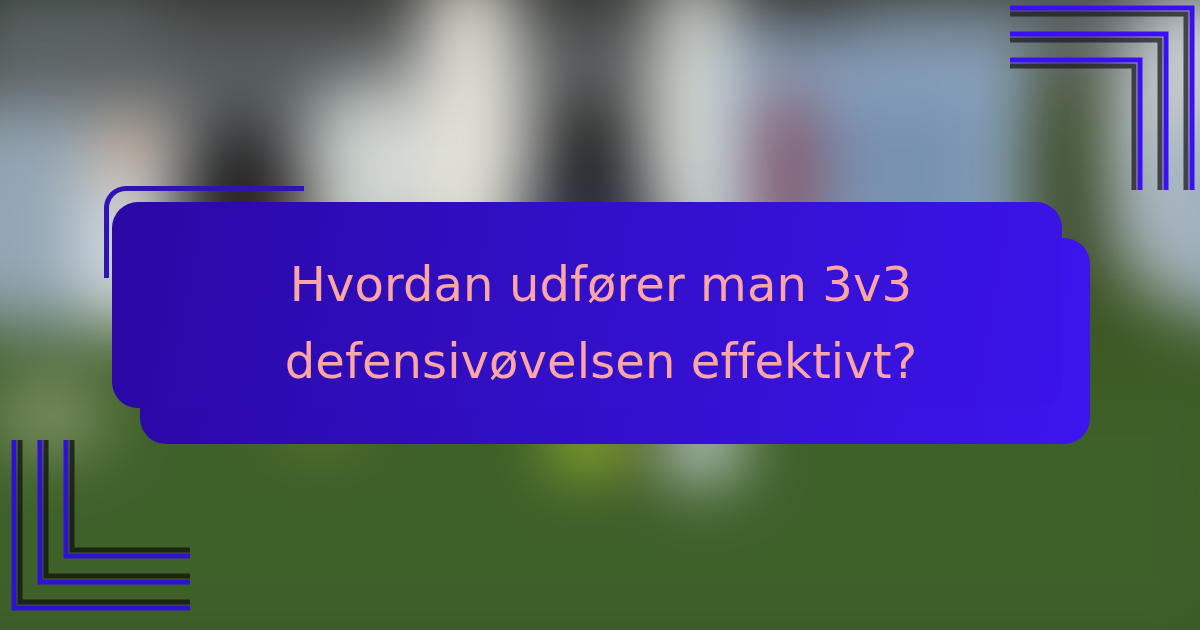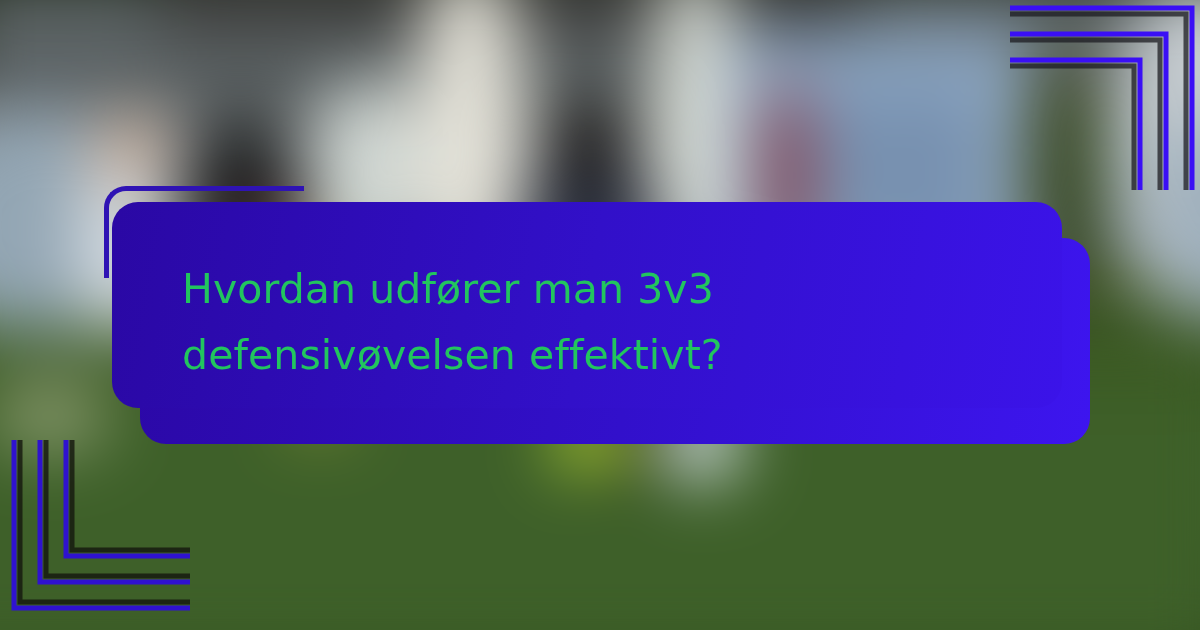--- a/index.html
+++ b/index.html
@@ -121,25 +121,25 @@
     width: 978px;
     height: 242px;
     display: flex;
     align-items: center;
     justify-content: center;
     padding: 0 70px;
     box-sizing: border-box;
   }
   .card-title {
     margin: 0;
-    color: #22c55e;
-    font-size: 41px;
+    color: #fca5a5;
+    font-size: 48px;
     font-weight: 400;
     line-height: 1.6;
-    text-align: left;
+    text-align: center;
     letter-spacing: 0.1px;
   }
 </style>
 </head>
 <body>
 
 <div id="stage">
 
   <div class="bg-photo">
     <div class="bg-base"></div>

